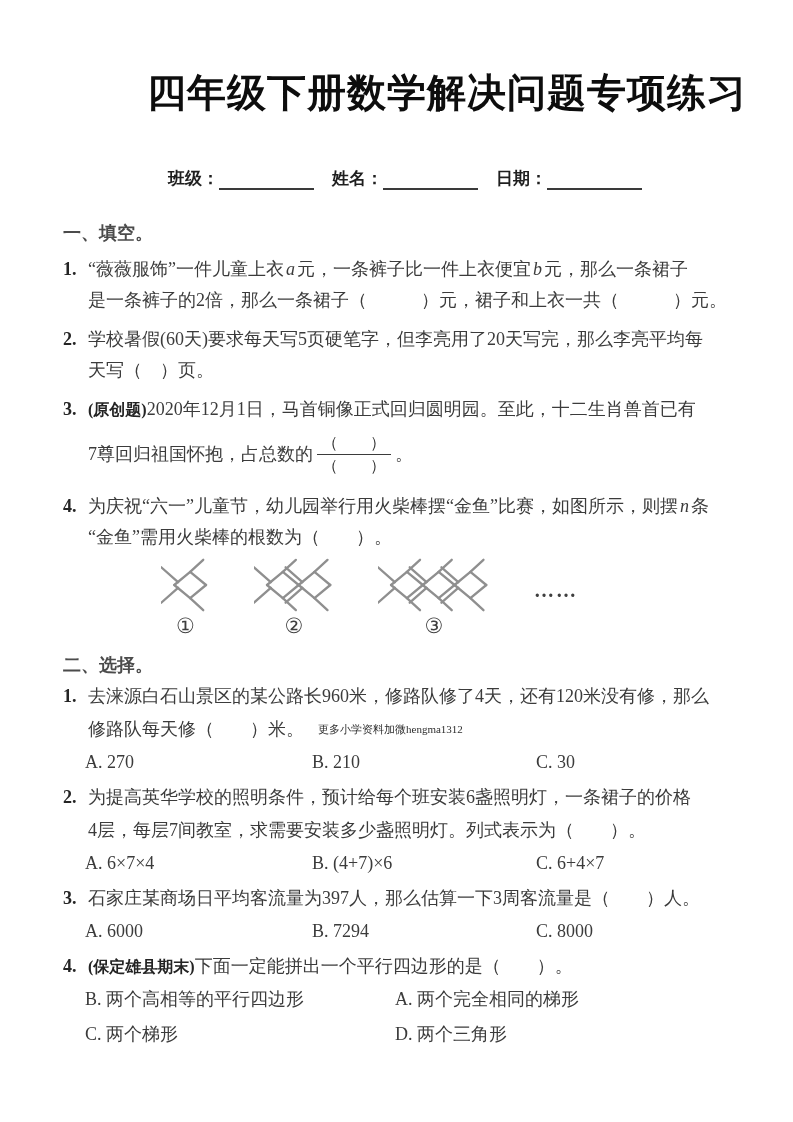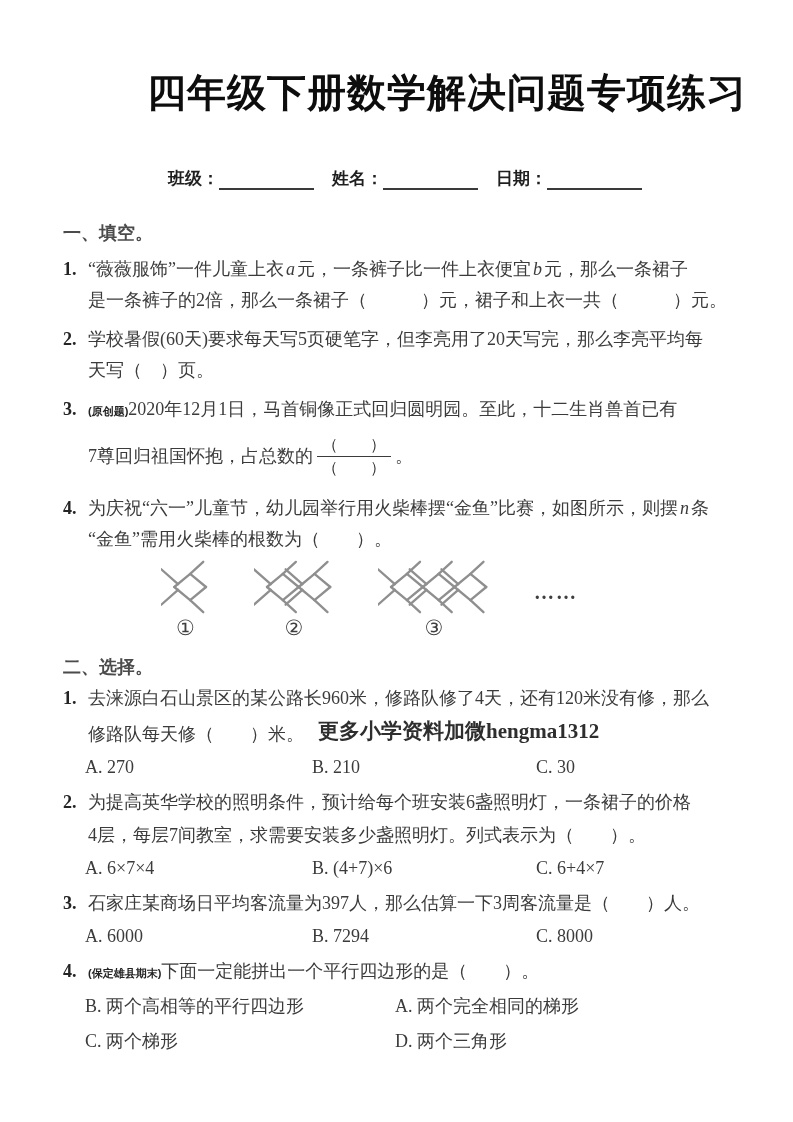--- a/index.html
+++ b/index.html
@@ -32,21 +32,21 @@
   .sec1-head{margin-top:28px;}
   .sec2-head{margin-top:14px;}
 
   
   .q{margin-top:8px;}
   .ql{padding-left:25px;font-size:18px;}
   .s1 .ql{line-height:31px;}
   .s2 .q{margin-top:2px;}
   .s2 .ql{line-height:33px;}
   .qnum{display:inline-block;width:25px;margin-left:-25px;font-weight:700;color:#242424;}
-  .seg-b{font-family:Liberation Sans, sans-serif;font-weight:700;font-size:11px;color:#232323;margin-top:48px;}
+  .seg-b{font-family:Liberation Serif, serif;font-weight:700;font-size:16px;color:#232323;margin-top:48px;}
   .seg-v{font-style:italic;font-family:"Liberation Serif","DejaVu Serif",serif;padding:0 2px;}
 
   
   .frac-line{height:58px;display:flex;align-items:center;}
   .frac{display:inline-block;text-align:center;vertical-align:middle;margin:0 4px;font-size:16px;line-height:1.25;}
   .frac .fn{display:block;padding:0 5px 1px 5px;border-bottom:1.5px solid #3b3b3b;}
   .frac .fd{display:block;padding:1px 5px 0 5px;}
 
   
   .fish-row{margin:4px 0 0 98px;display:flex;align-items:flex-start;}
@@ -55,21 +55,21 @@
   .fish-svg line{stroke:#8f8f8f;stroke-width:2.5;stroke-linecap:round;}
   .fish-label{font-size:21px;line-height:24px;color:#3f3f3f;margin-top:1px;}
   .fish-ellipsis{font-size:20px;font-weight:700;letter-spacing:2px;color:#3f3f3f;margin-top:22px;}
 
   
   .opts{margin-left:22px;line-height:33px;font-size:18px;display:grid;margin-bottom:2px;}
   .opts-3{grid-template-columns:227px 224px 1fr;}
   .opts-2{grid-template-columns:310px 1fr;}
 
   
-  .watermark{font-size:21px;margin-left:14px;color:#2e2e2e;vertical-align:2px;font-weight:bold;}
+  .watermark{font-size:11px;margin-left:14px;color:#2e2e2e;vertical-align:2px;}
 </style>
 </head>
 <body>
 
 <div class="page">
 
   <div class="title">四年级下册数学解决问题专项练习</div>
 
   <div class="meta">
     <span class="mfield">

